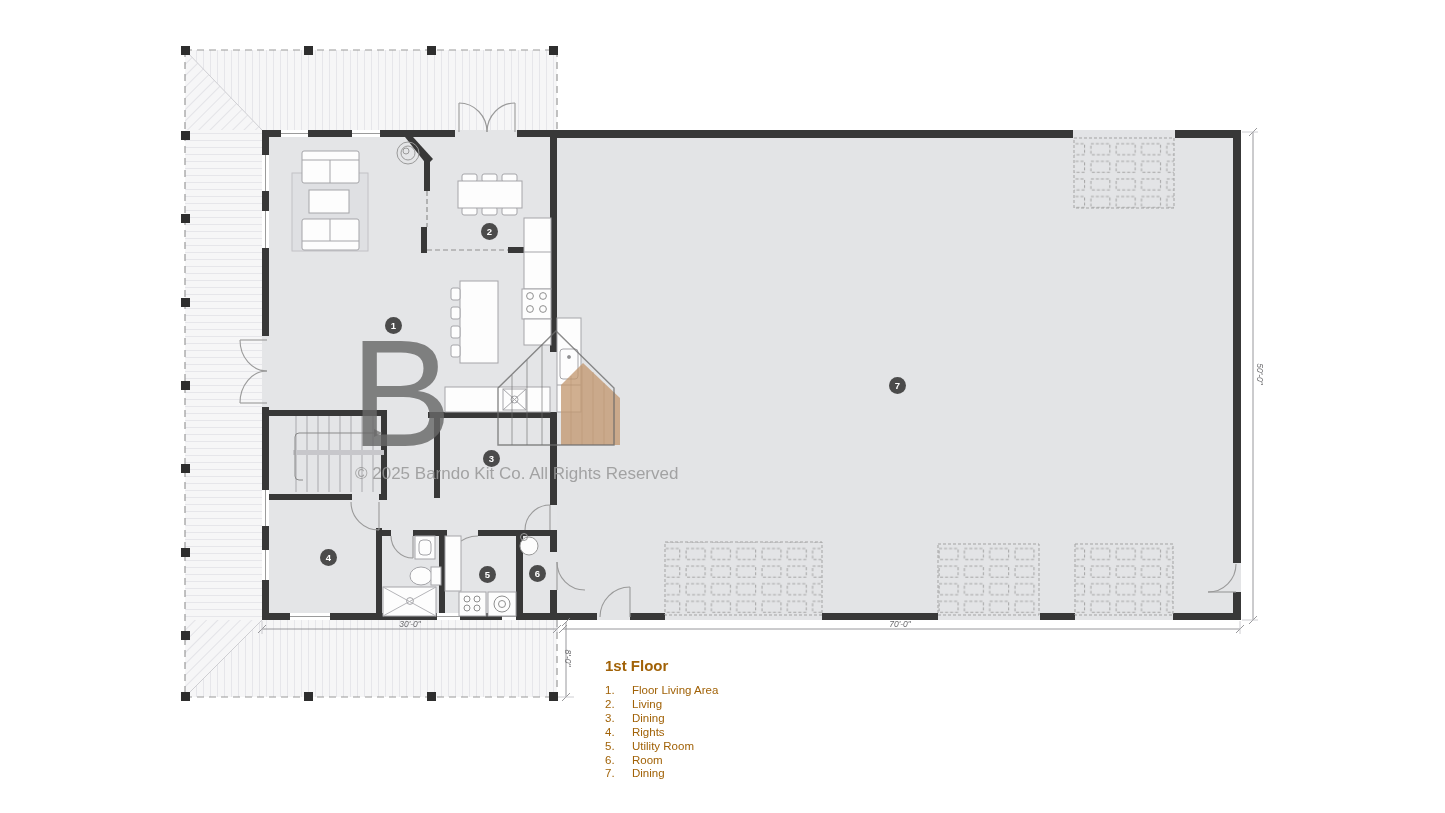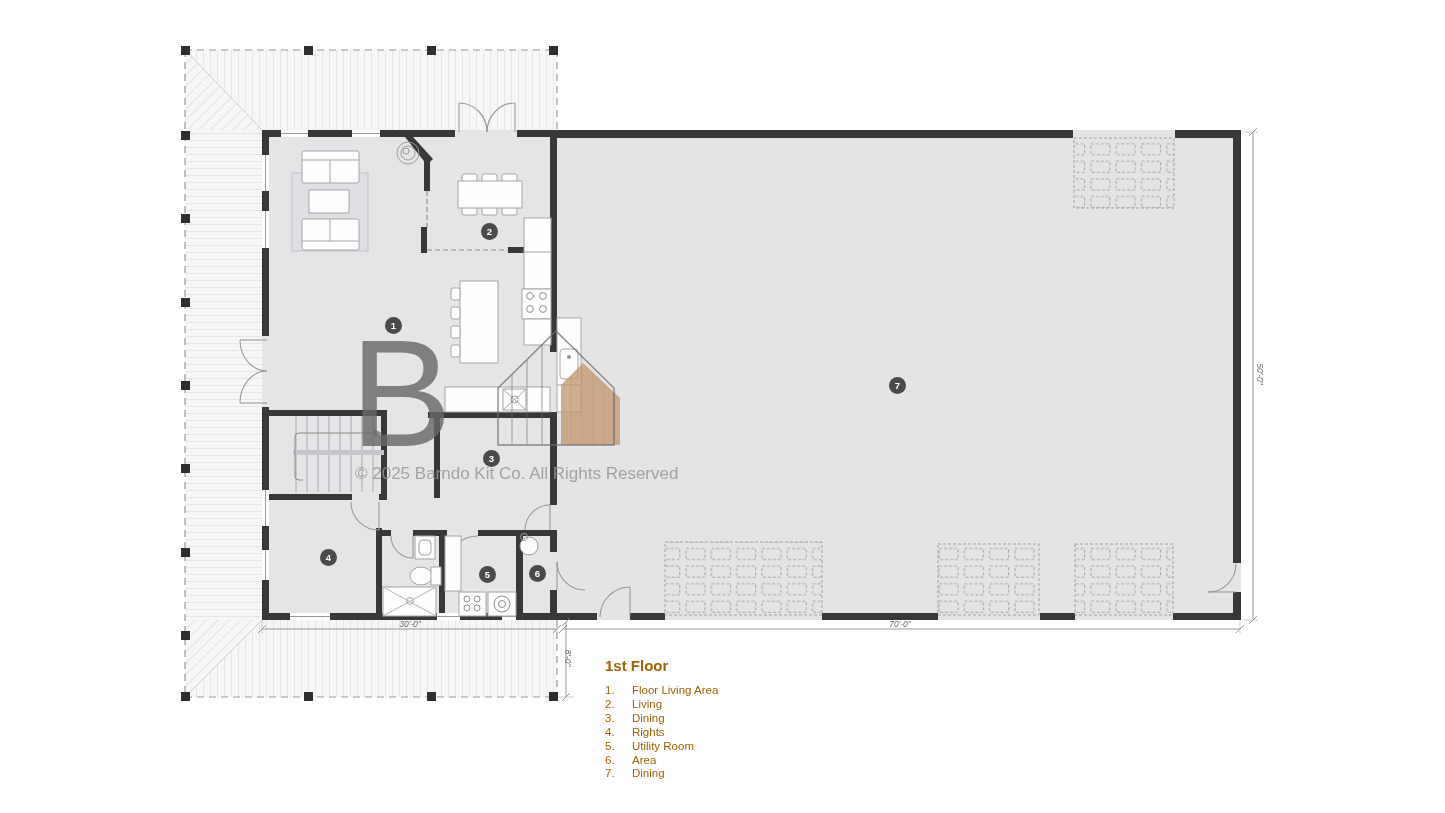--- a/index.html
+++ b/index.html
@@ -397,21 +397,21 @@
   <div class="row">
     <span class="num">4.</span>
     <span class="lbl">Rights</span>
   </div>
   <div class="row">
     <span class="num">5.</span>
     <span class="lbl">Utility Room</span>
   </div>
   <div class="row">
     <span class="num">6.</span>
-    <span class="lbl">Area</span>
+    <span class="lbl">Room</span>
   </div>
   <div class="row">
     <span class="num">7.</span>
     <span class="lbl">Dining</span>
   </div>
 </div>
 
 </div>
 
 </body></html>

